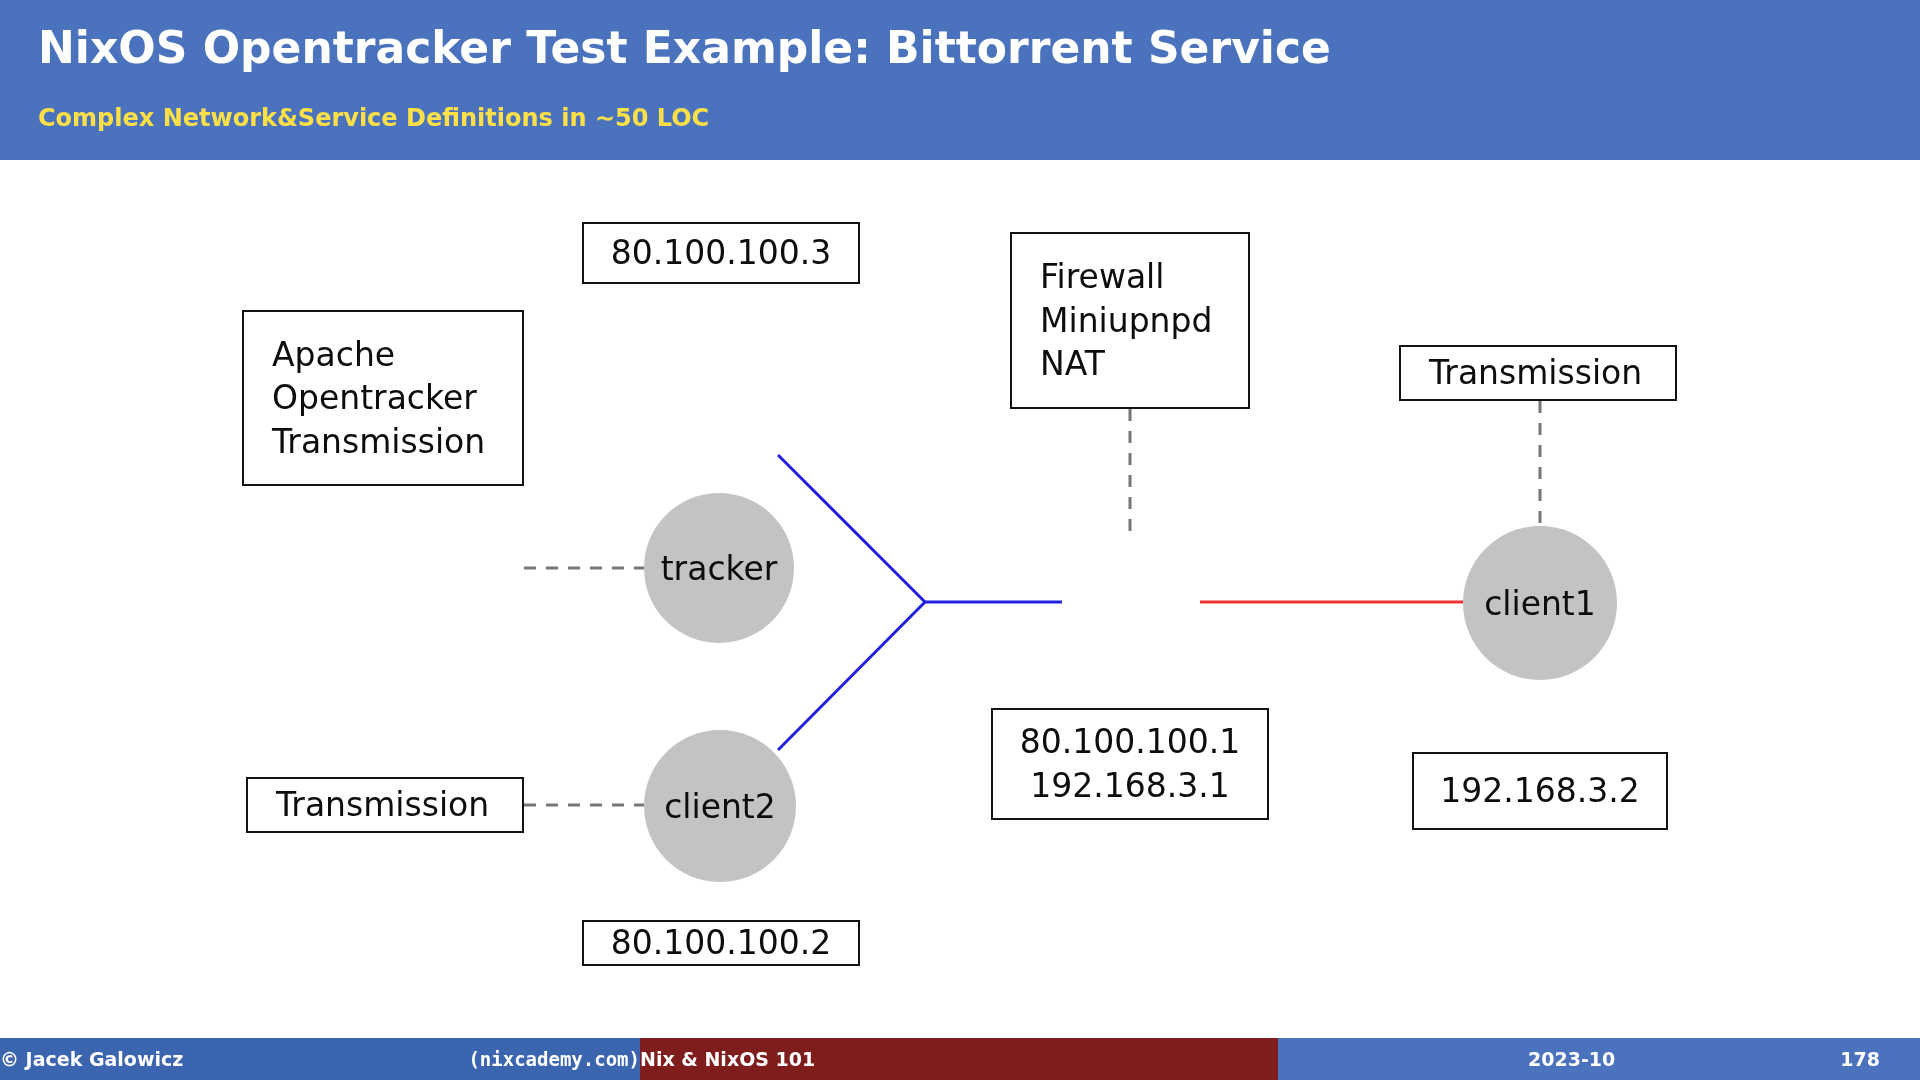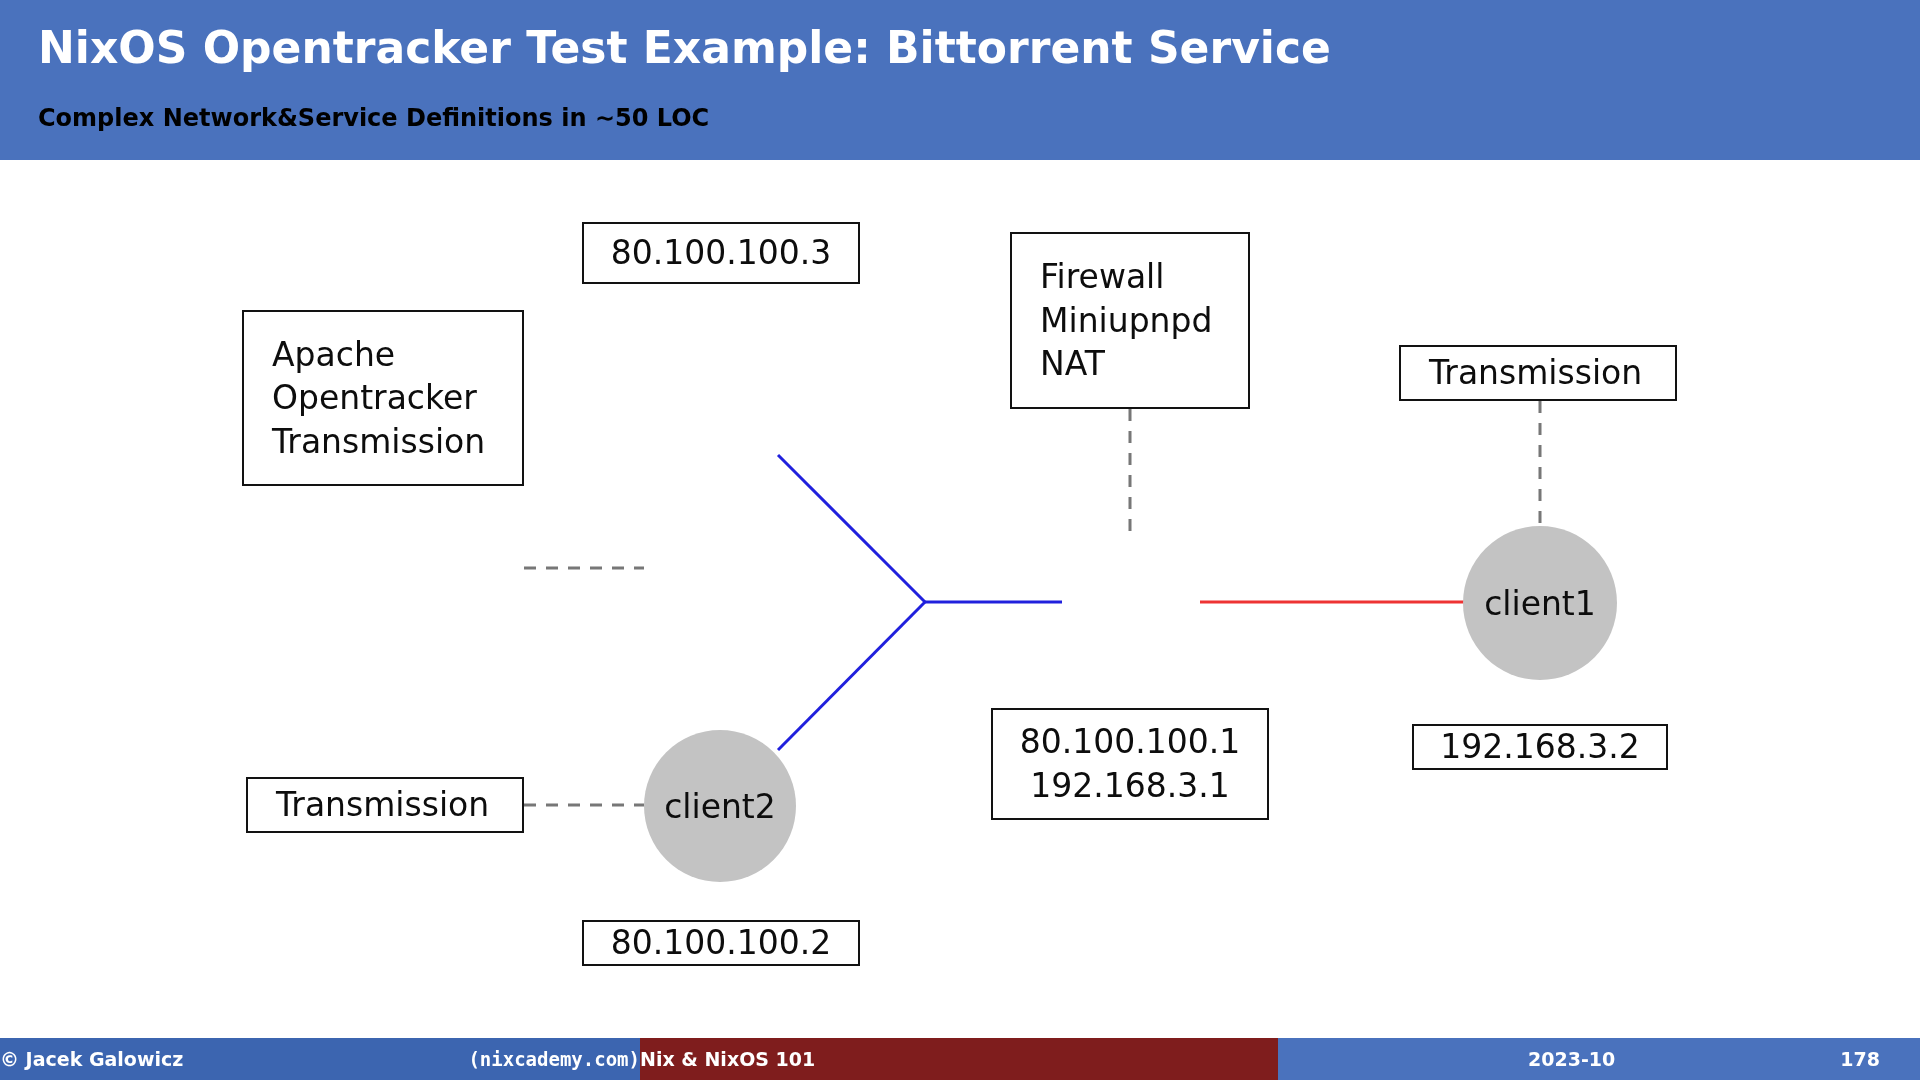--- a/index.html
+++ b/index.html
@@ -33,21 +33,21 @@
     letter-spacing: 0px;
     white-space: nowrap;
     font-family: "DejaVu Sans", sans-serif;
   }
   #slide-subtitle {
     position: absolute;
     left: 38px;
     top: 104px;
     font-size: 24px;
     font-weight: bold;
-    color: #000000;
+    color: #fde047;
     white-space: nowrap;
     font-family: "DejaVu Sans", sans-serif;
   }
 
   
   #diagram {
     position: absolute;
     left: 0;
     top: 160px;
     width: 1920px;
@@ -162,20 +162,23 @@
     <g>
       <line x1="1200" y1="442" x2="1464" y2="442" stroke="#ee3333" stroke-width="3"></line>
     </g>
 
     <line x1="524" y1="408" x2="644" y2="408" stroke="#777777" stroke-width="3" stroke-dasharray="12,10"></line>
     <line x1="524" y1="645" x2="644" y2="645" stroke="#777777" stroke-width="3" stroke-dasharray="12,10"></line>
     <line x1="1130" y1="249" x2="1130" y2="372" stroke="#777777" stroke-width="3" stroke-dasharray="12,10"></line>
     <line x1="1540" y1="241" x2="1540" y2="365" stroke="#777777" stroke-width="3" stroke-dasharray="12,10"></line>
   </svg>
 
+  <div class="node-circle" style="left:644px; top:333px; width:150px; height:150px;">
+    <span>tracker</span>
+  </div>
 
   <div class="node-circle" style="left:644px; top:570px; width:152px; height:152px;">
     <span>client2</span>
   </div>
 
 
   <div class="node-circle" style="left:1463px; top:366px; width:154px; height:154px;">
     <span>client1</span>
   </div>
 
@@ -205,21 +208,21 @@
 
   <div class="info-box pad-center" style="left:582px; top:760px; width:278px; height:46px;">
     <div class="line">80.100.100.2</div>
   </div>
 
   <div class="info-box pad-center" style="left:991px; top:548px; width:278px; height:112px;">
     <div class="line">80.100.100.1</div>
     <div class="line">192.168.3.1</div>
   </div>
 
-  <div class="info-box pad-center" style="left:1412px; top:564px; width:256px; height:46px;">
+  <div class="info-box pad-center" style="left:1412px; top:592px; width:256px; height:78px;">
     <div class="line">192.168.3.2</div>
   </div>
 
 </div>
 
 <div id="footer">
   <div class="foot-seg" id="foot-left">
     <span>© Jacek Galowicz</span>
     <span>&nbsp;&nbsp;</span>
     <span class="mono">(nixcademy.com)</span>

